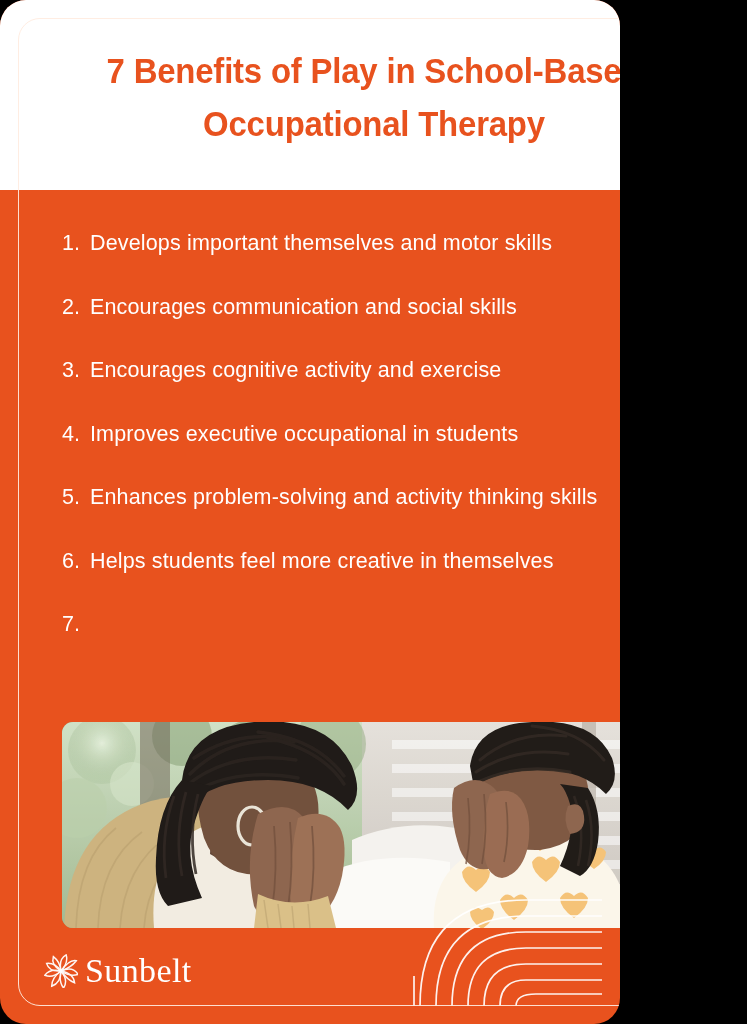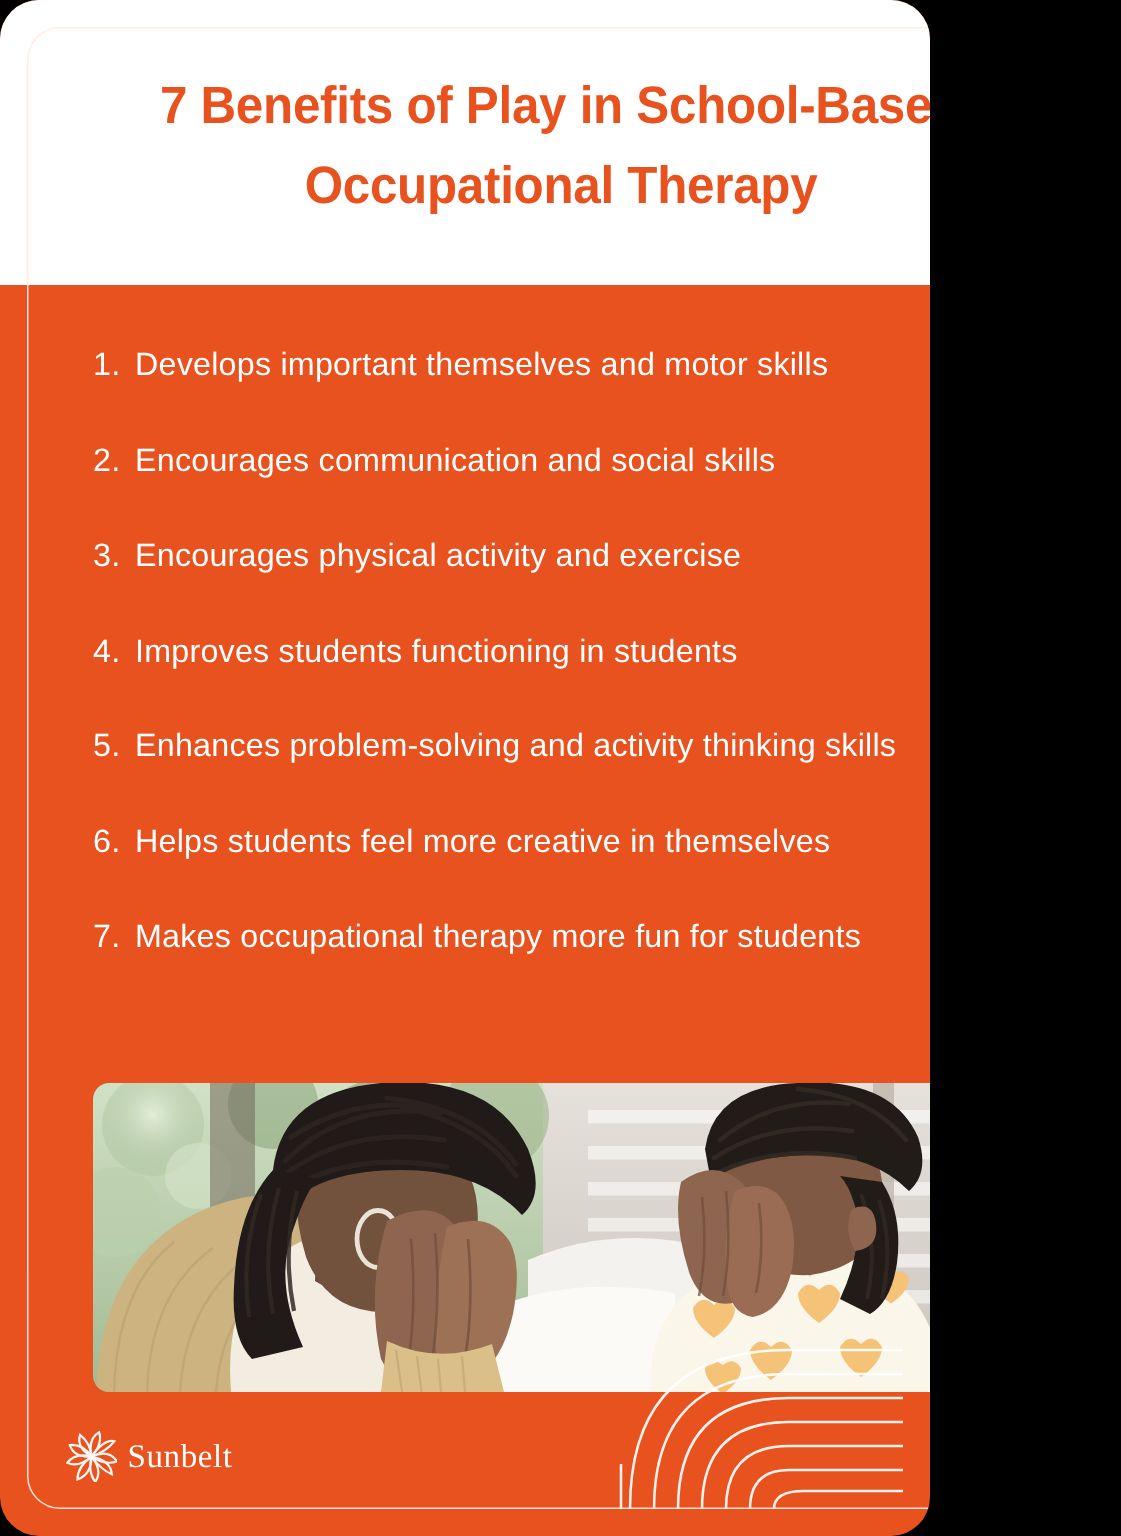--- a/index.html
+++ b/index.html
@@ -140,21 +140,21 @@
     display: flex;
     align-items: center;
     gap: 7px;
     z-index: 5;
   }
   .logo-mark { width: 34px; height: 34px; flex: 0 0 auto; }
   .logo-mark svg { display: block; width: 100%; height: 100%; }
   .logo-text {
     color: #FFFFFF;
     font-family: "Liberation Serif", "DejaVu Serif", serif;
-    font-size: 22px;
+    font-size: 34px;
     font-weight: 400;
     letter-spacing: 0.4px;
     line-height: 1;
   }
 </style>
 </head>
 <body>
 
 <div class="page">
 
@@ -172,41 +172,40 @@
       <span class="item-text">Develops important themselves and motor skills</span>
     </li>
 
     <li class="list-item">
       <span class="item-num">2.</span>
       <span class="item-text">Encourages communication and social skills</span>
     </li>
 
     <li class="list-item">
       <span class="item-num">3.</span>
-      <span class="item-text">Encourages physical activity and exercise</span>
+      <span class="item-text">Encourages cognitive activity and exercise</span>
     </li>
 
     <li class="list-item">
       <span class="item-num">4.</span>
-      <span class="item-text">Improves students functioning in students</span>
+      <span class="item-text">Improves executive occupational in students</span>
     </li>
 
     <li class="list-item">
       <span class="item-num">5.</span>
       <span class="item-text">Enhances problem-solving and activity thinking skills</span>
     </li>
 
     <li class="list-item">
       <span class="item-num">6.</span>
       <span class="item-text">Helps students feel more creative in themselves</span>
     </li>
 
     <li class="list-item">
       <span class="item-num">7.</span>
-      <span class="item-text">Makes occupational therapy more fun for students</span>
     </li>
 
   </ul>
 
   <div class="photo">
     <svg viewBox="0 0 624 206" preserveAspectRatio="xMidYMid slice" aria-hidden="true">
       <defs>
         <linearGradient id="skyG" x1="0" y1="0" x2="0" y2="1">
           <stop offset="0" stop-color="#cfe0c4"></stop>
           <stop offset="1" stop-color="#9fb78e"></stop>

